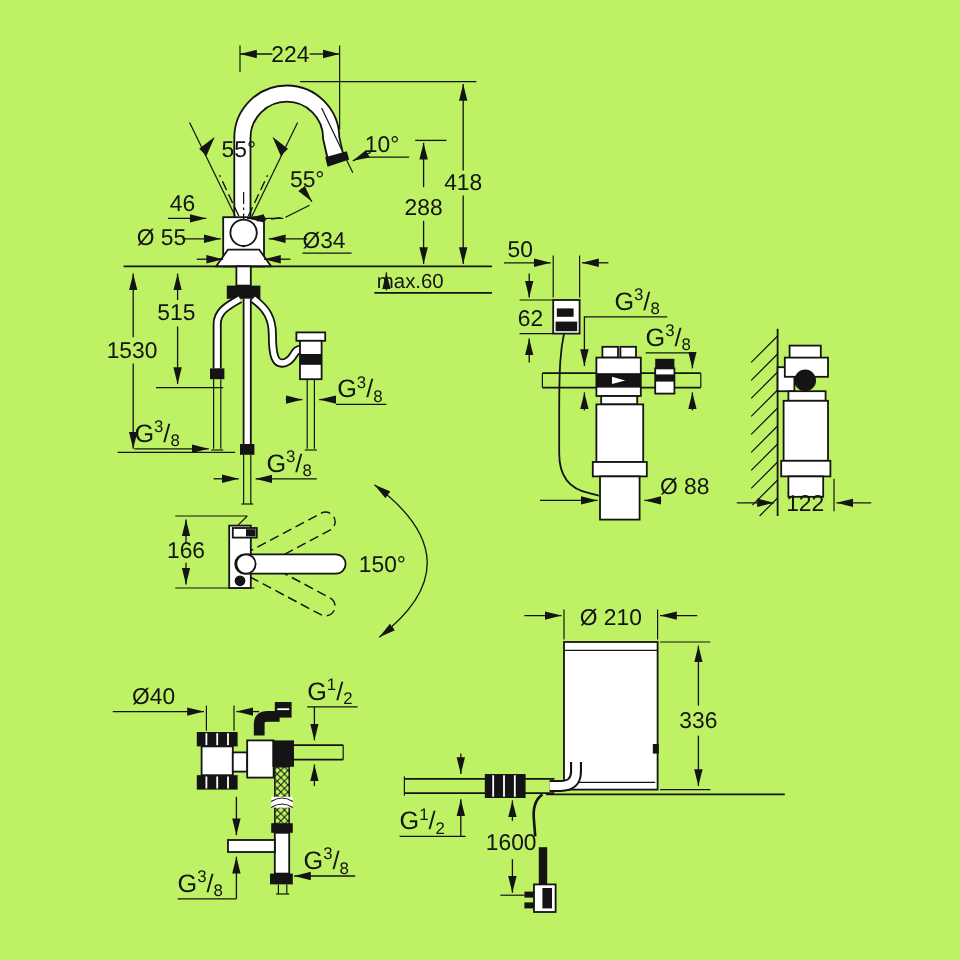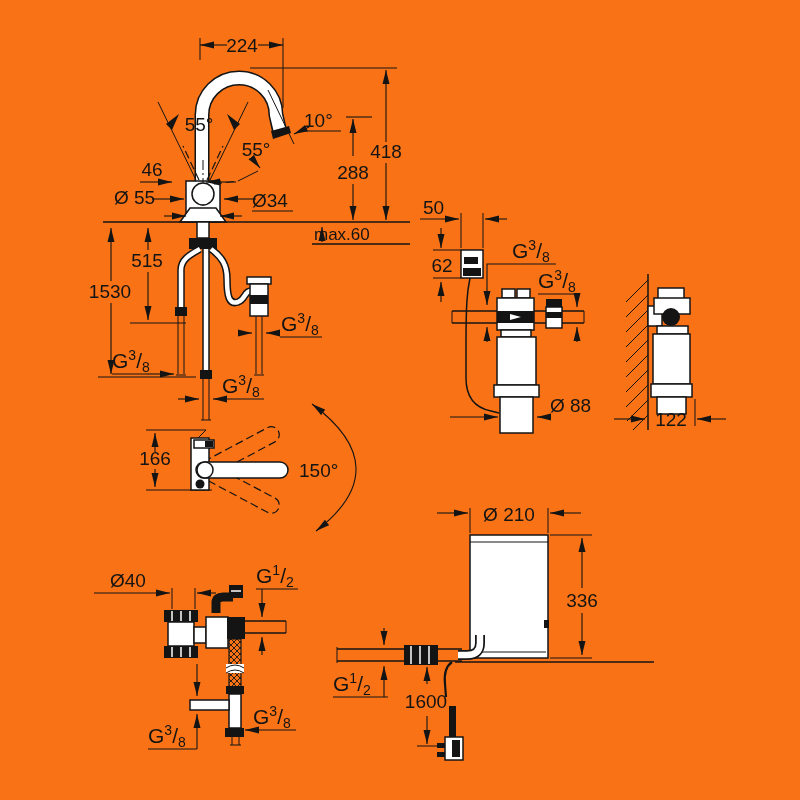--- a/index.html
+++ b/index.html
@@ -1,16 +1,16 @@
 <!DOCTYPE html>
 <html><head>
 <meta charset="utf-8">
 <style>
   html,body{margin:0;padding:0;background:#fff;}
-  .stage{width:800px;height:800px;background:#f97316;position:relative;}
+  .stage{width:800px;height:800px;background:#bef264;position:relative;}
   svg{display:block;}
   .ol{fill:#fff;stroke:#141414;stroke-width:1.5;}
   .ln{fill:none;stroke:#141414;stroke-width:1.5;}
   .thin{fill:none;stroke:#141414;stroke-width:1;}
   .dim{fill:none;stroke:#141414;stroke-width:1.1;}
   .dash{fill:none;stroke:#141414;stroke-width:1.2;stroke-dasharray:8,4;}
   .cdash{fill:none;stroke:#141414;stroke-width:1;stroke-dasharray:10,3,2,3;}
   .blk{fill:#141414;stroke:none;}
   .wht{stroke:#fff;stroke-width:1.5;fill:none;}
   .t-o{stroke:#141414;fill:none;}

